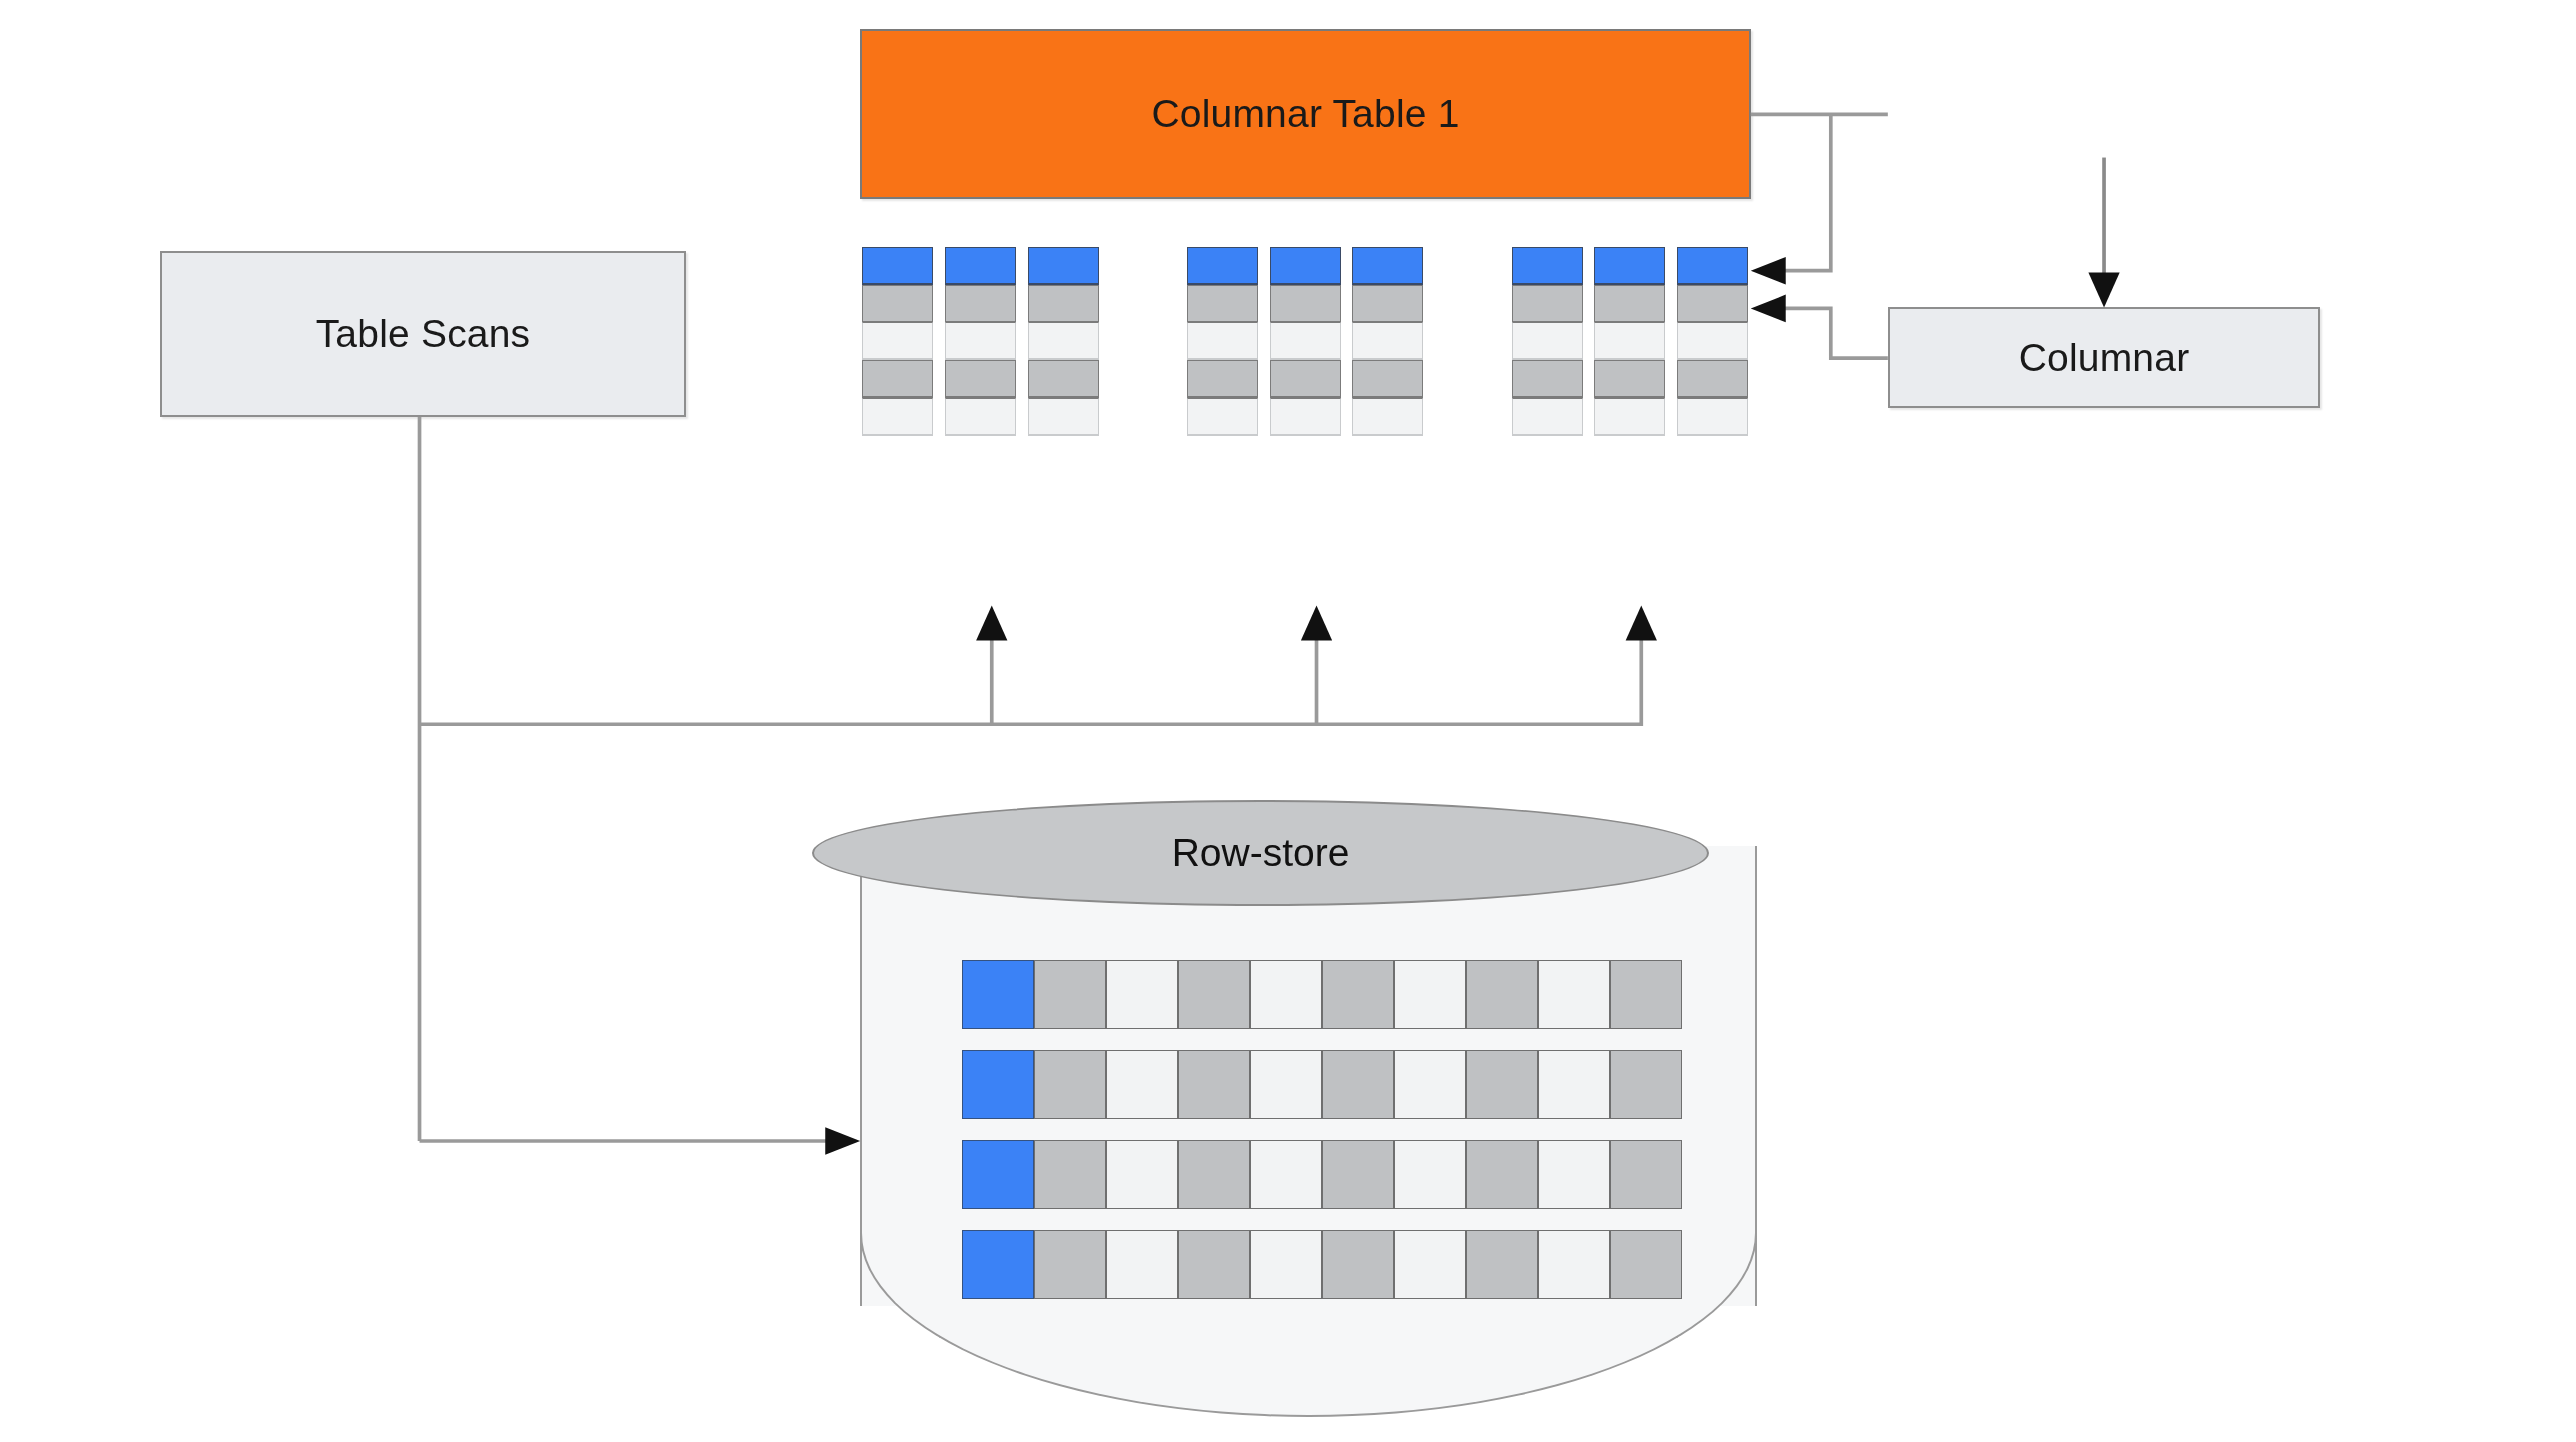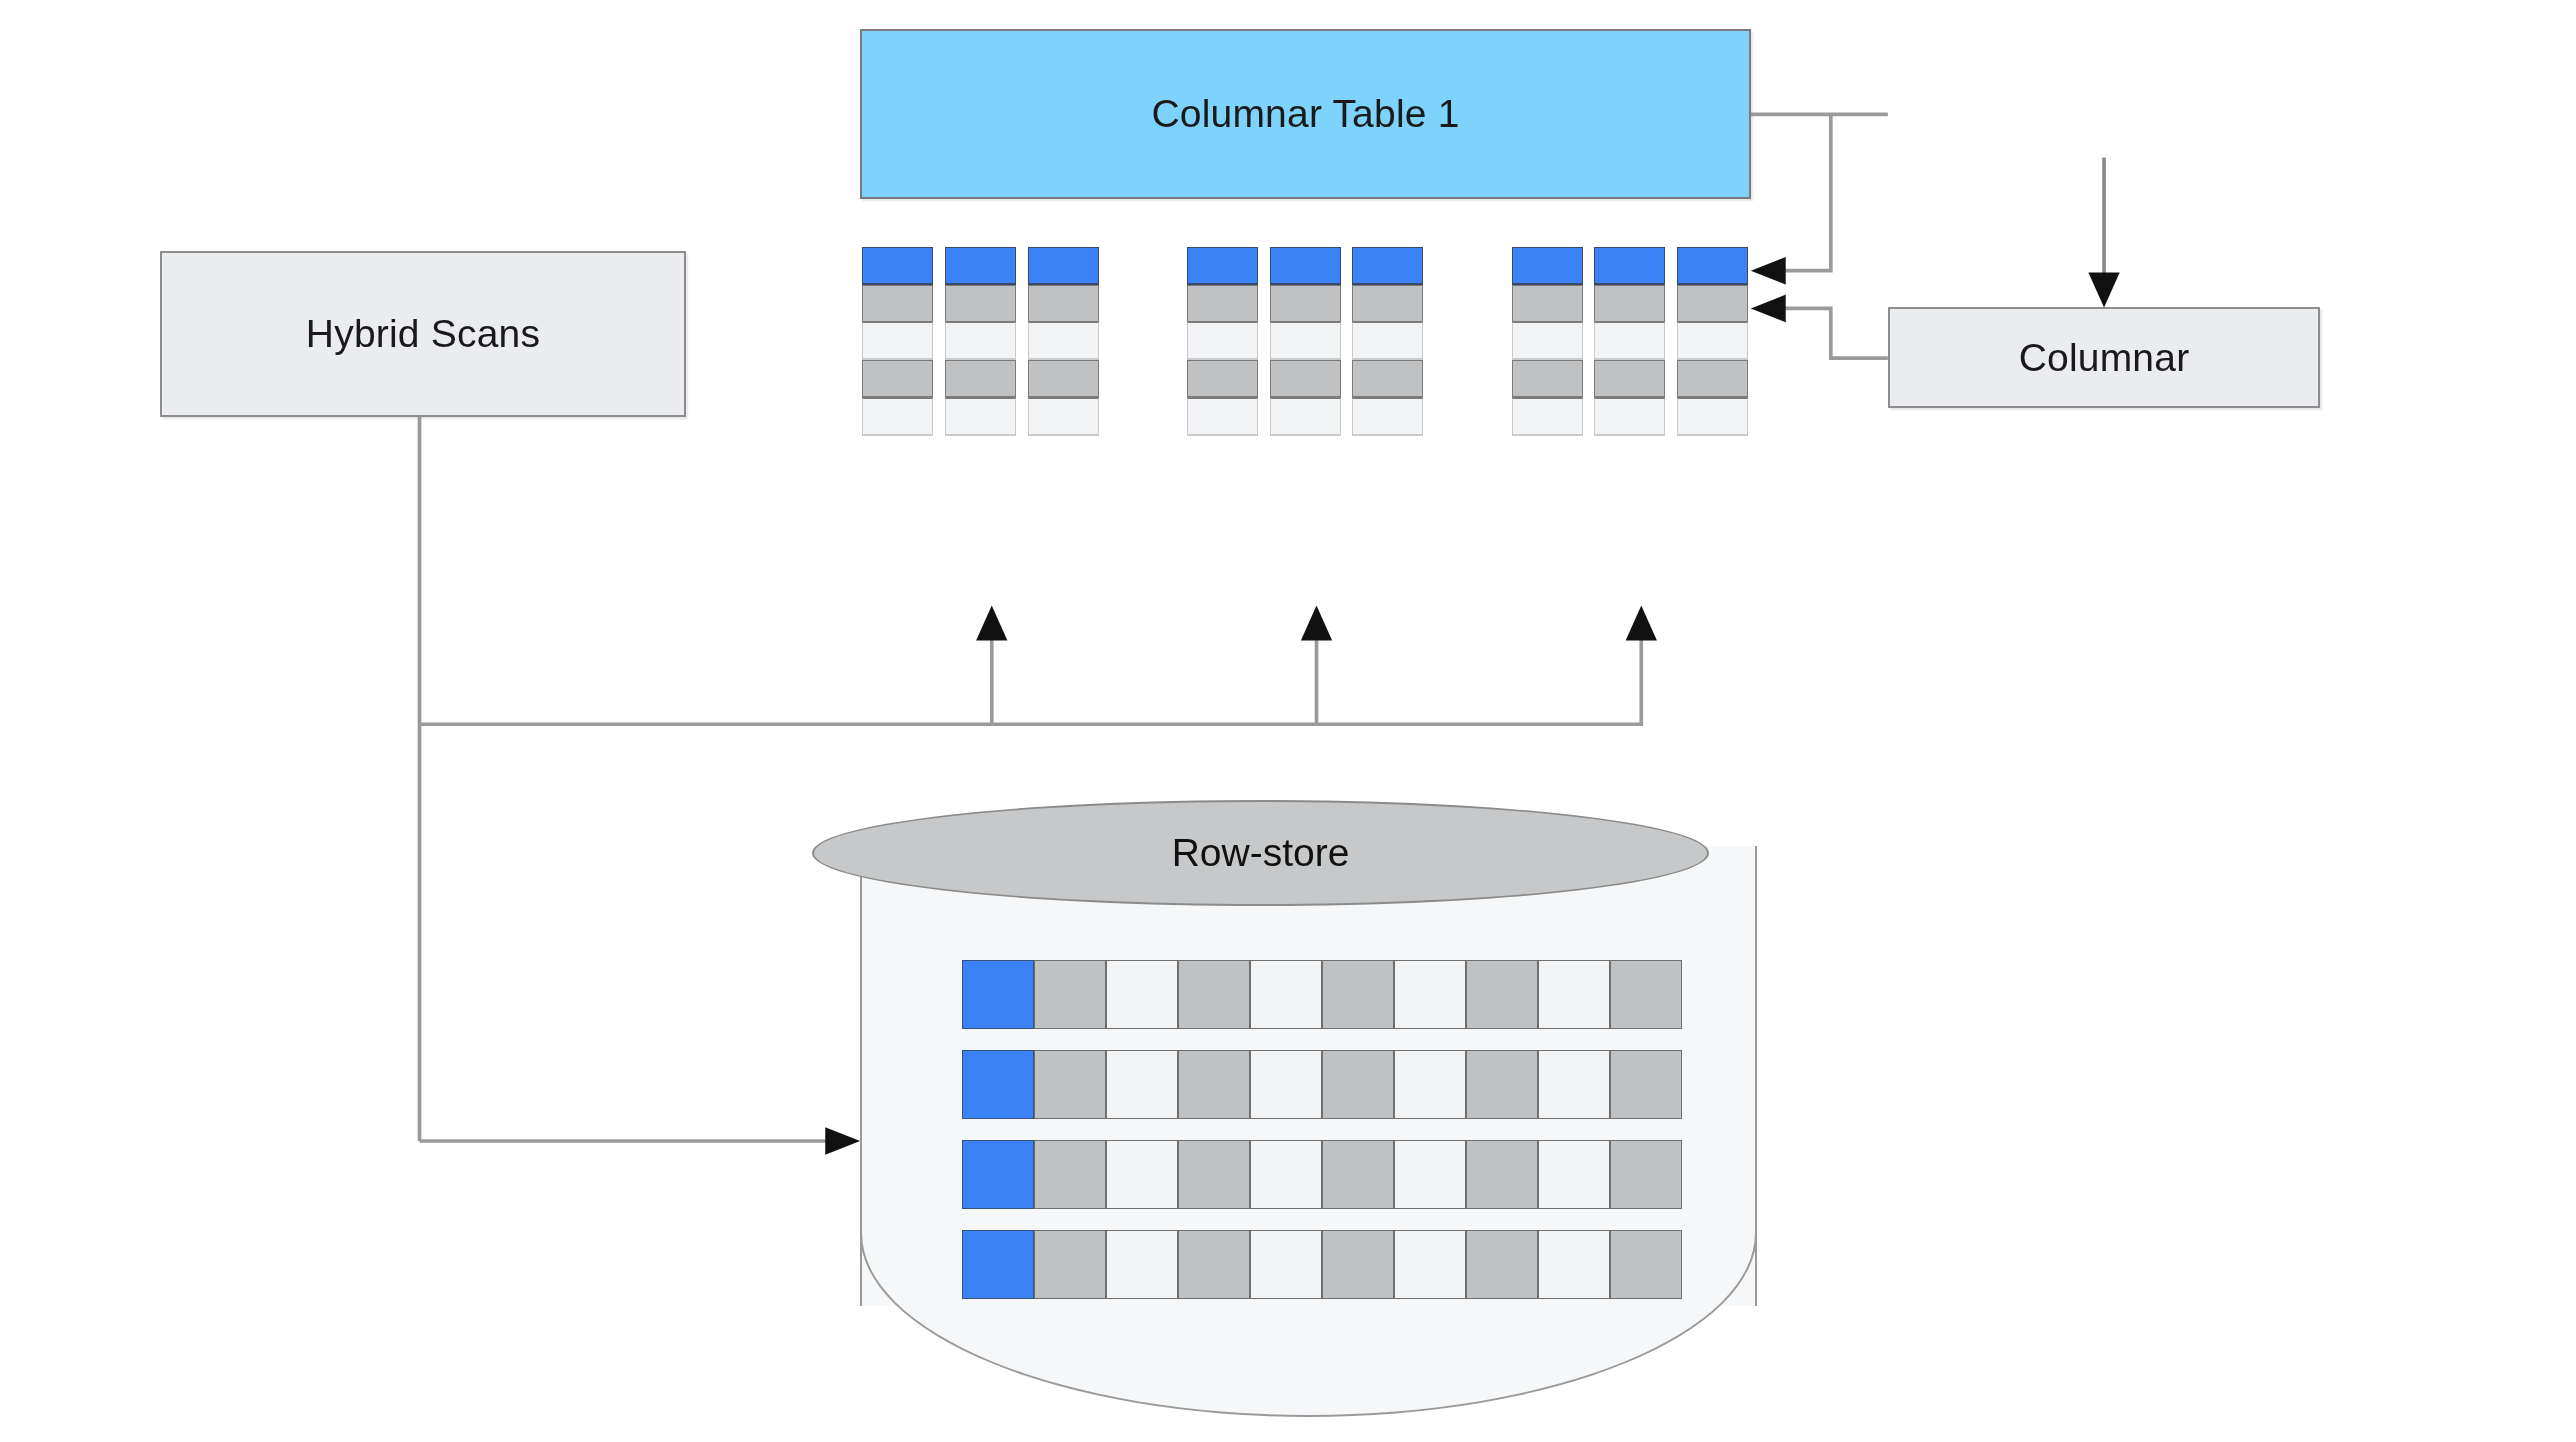--- a/index.html
+++ b/index.html
@@ -26,21 +26,21 @@
     align-items: center;
     justify-content: center;
     border: 2.8px solid #8e8e8e;
     background: #eaecef;
     color: #1a1a1a;
     font-size: 39px;
     letter-spacing: 0.2px;
     box-shadow: 1.8px 1.8px 1.8px rgba(0,0,0,0.10);
   }
   .node.dark {
-    background: #7dd3fc;
+    background: #f97316;
     border-color: #7a7a7a;
   }
   .col {
     position: absolute;
     width: 71px;
     box-sizing: border-box;
   }
   .cell {
     box-sizing: border-box;
     width: 71px;
@@ -118,21 +118,21 @@
 </head>
 <body>
 
 <div id="canvas">
 
   <div class="node dark" style="left:860px; top:29px; width:891px; height:170px;">
     <span>Columnar Table 1</span>
   </div>
 
   <div class="node" style="left:160px; top:251px; width:526px; height:166px;">
-    <span>Hybrid Scans</span>
+    <span>Table Scans</span>
   </div>
 
 
   <div class="node" style="left:1888px; top:307px; width:432px; height:101px;">
     <span>Columnar</span>
   </div>
 
   <div id="columnar-cells">
       <div class="col" style="left: 862px; top: 247px;">
         <div class="cell blue" style="position: absolute; top: 0px;"></div>

